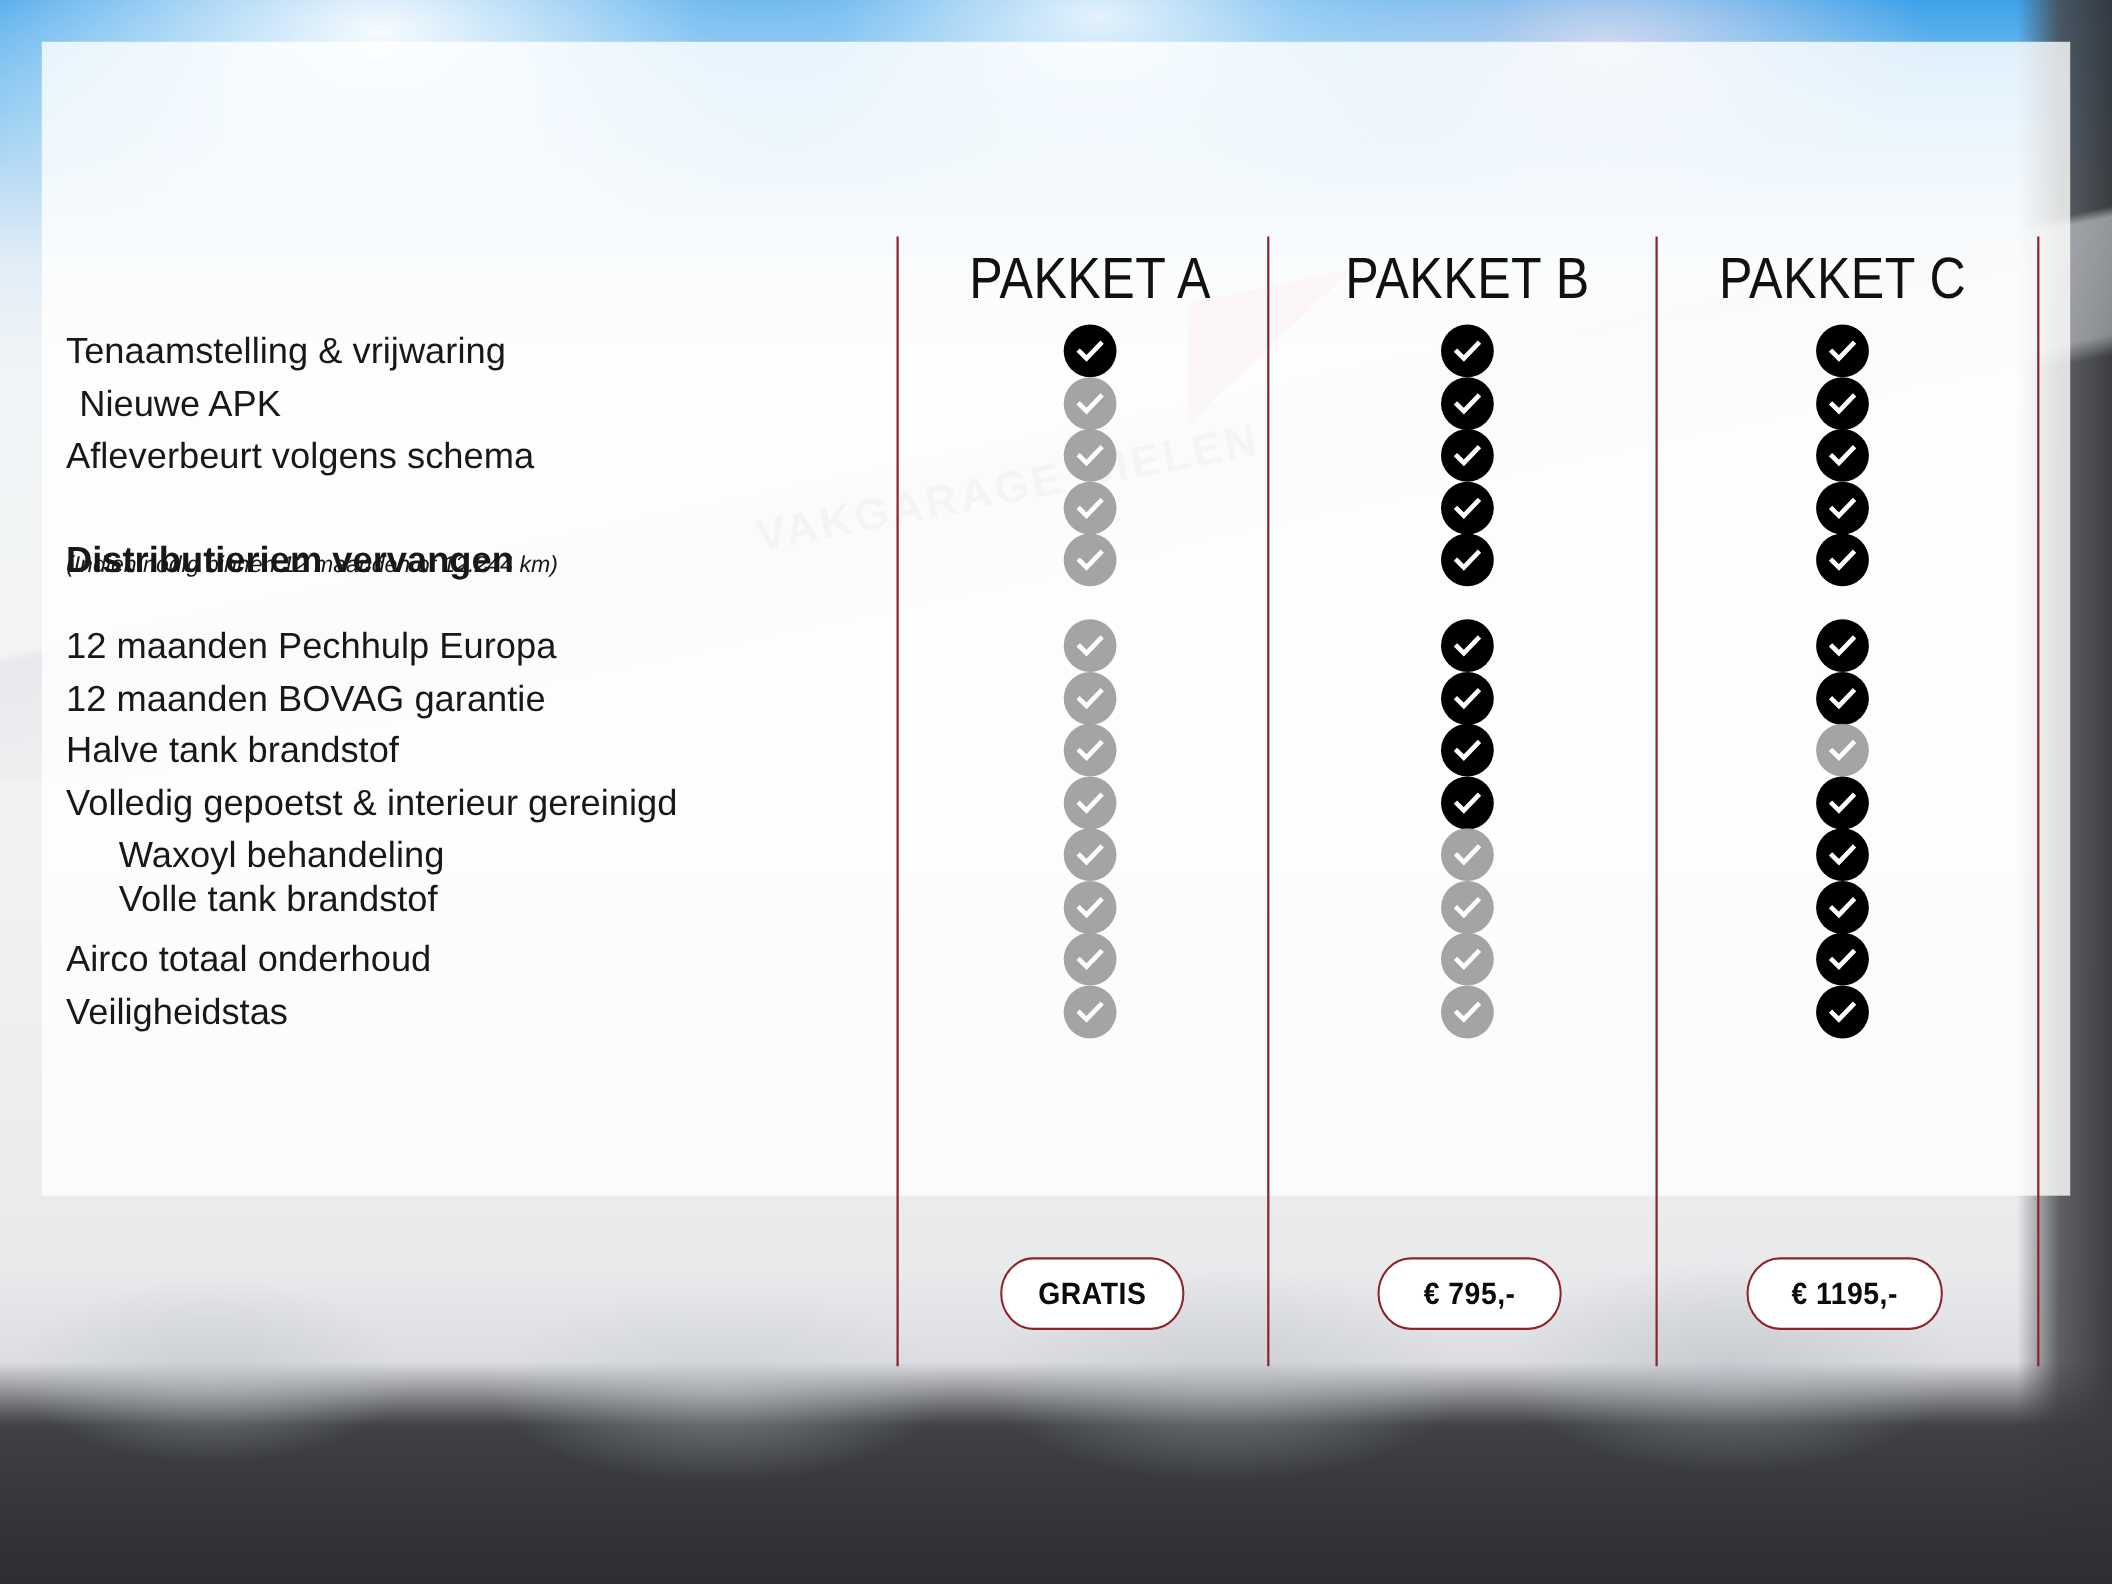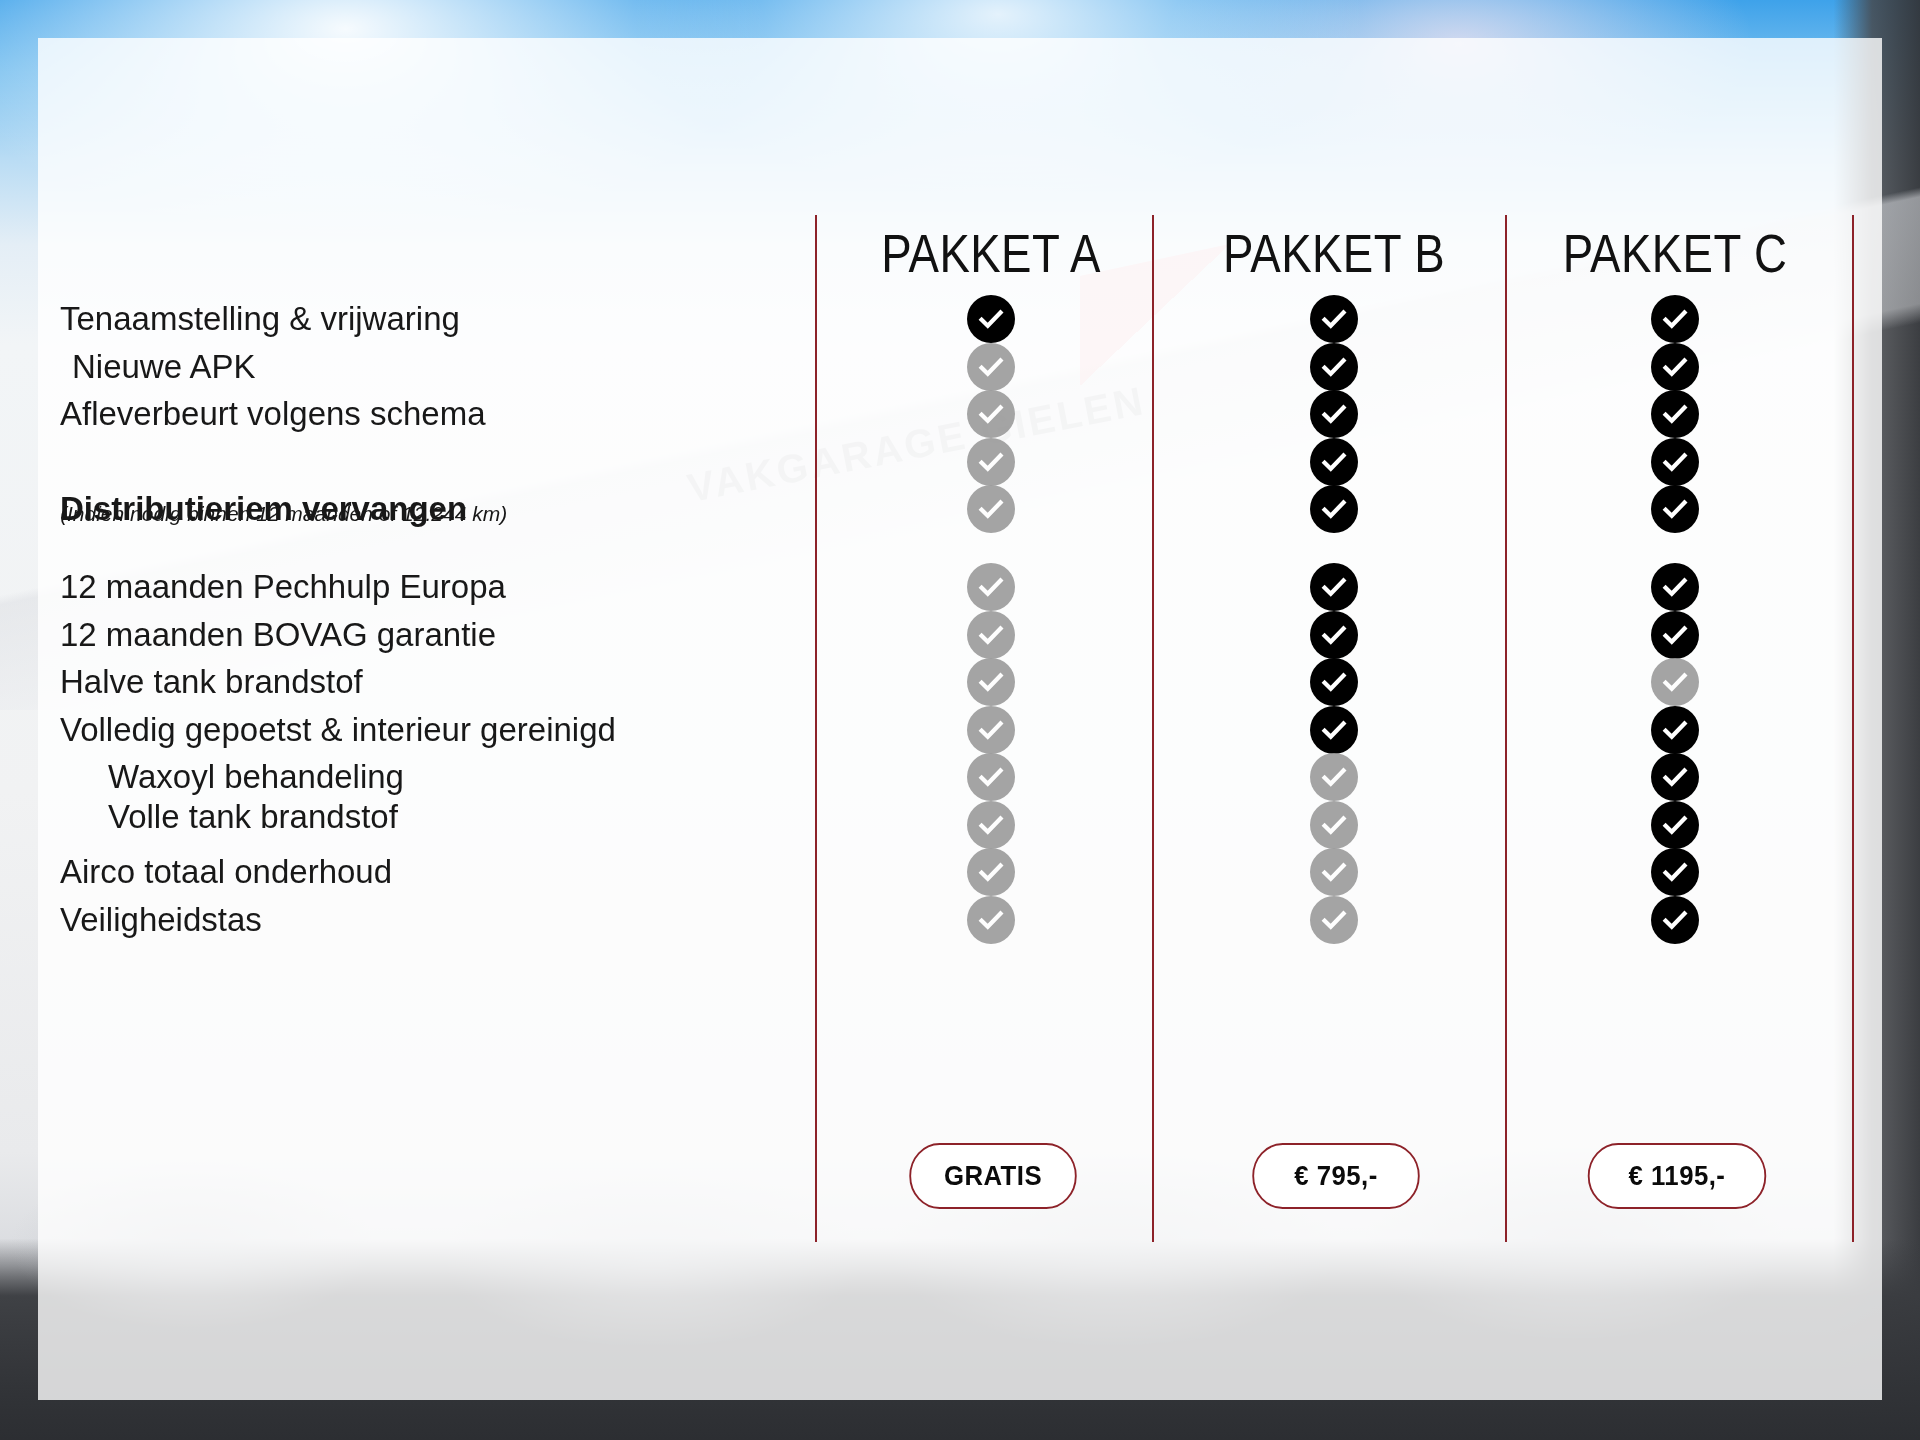--- a/index.html
+++ b/index.html
@@ -61,21 +61,21 @@
     color: rgba(120,122,128,0.30);
     font-size: 40px; font-weight: bold; letter-spacing: 3px;
     font-family: "Liberation Sans", sans-serif;
     white-space: nowrap;
   }
 
   
   #card {
     position: absolute;
     left: 38px; top: 38px;
-    width: 1844px; height: 1362px;
+    width: 1844px; height: 1049px;
     background: rgba(255,255,255,0.80);
     box-sizing: border-box;
   }
 
   
   #table {
     position: absolute; inset: 0;
   }
 
   .divider {

